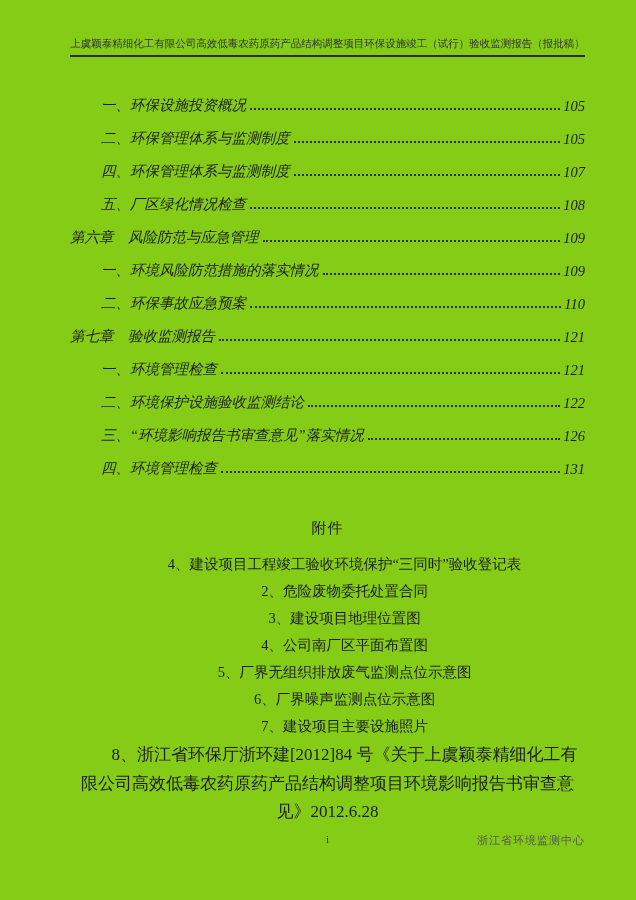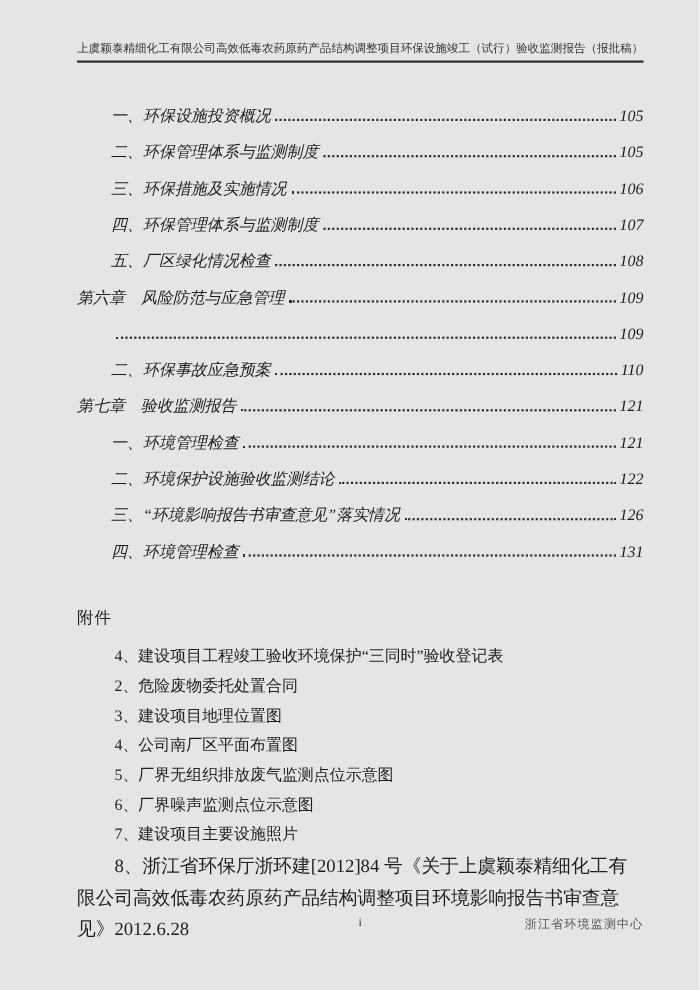--- a/index.html
+++ b/index.html
@@ -1,20 +1,20 @@
 <!DOCTYPE html>
 <html><head>
 <meta charset="utf-8">
 <style>
   html, body { margin: 0; padding: 0; background: #ffffff; }
   .page {
     position: relative;
     width: 636px;
     height: 900px;
-    background: #e5e5e5;
+    background: #84cc16;
     font-family: "Liberation Serif", "DejaVu Serif", serif;
     color: #222;
     overflow: hidden;
   }
   .content {
     position: absolute;
     left: 70px;
     top: 0;
     width: 515px;
   }
@@ -38,21 +38,21 @@
   }
   .toc-row.sub { padding-left: 31px; }
   .toc-label { white-space: nowrap; padding-bottom: 1px; }
   .leader {
     flex: 1 1 auto;
     min-width: 12px;
     border-bottom: 2px dotted #2f2f2f;
     margin: 0 3px 6px 4px;
   }
   .toc-page { padding-bottom: 1px; }
-  .attachments { margin-top: 40px; }
+  .attachments { margin-top: 40px; text-align: center; }
   .att-heading {
     font-size: 15px;
     color: #1d1d1d;
     letter-spacing: 1px;
     margin-bottom: 13px;
   }
   .att-item {
     font-size: 14.5px;
     line-height: 27px;
     padding-left: 34px;
@@ -104,40 +104,36 @@
         <span class="toc-label">一、环保设施投资概况</span>
         <span class="leader"></span>
         <span class="toc-page">105</span>
       </div>
       <div class="toc-row sub">
         <span class="toc-label">二、环保管理体系与监测制度</span>
         <span class="leader"></span>
         <span class="toc-page">105</span>
       </div>
       <div class="toc-row sub">
-        <span class="toc-label">三、环保措施及实施情况</span>
-        <span class="leader"></span>
-        <span class="toc-page">106</span>
-      </div>
-      <div class="toc-row sub">
         <span class="toc-label">四、环保管理体系与监测制度</span>
         <span class="leader"></span>
         <span class="toc-page">107</span>
       </div>
       <div class="toc-row sub">
         <span class="toc-label">五、厂区绿化情况检查</span>
         <span class="leader"></span>
         <span class="toc-page">108</span>
       </div>
       <div class="toc-row chapter">
         <span class="toc-label">第六章　风险防范与应急管理</span>
         <span class="leader"></span>
         <span class="toc-page">109</span>
       </div>
       <div class="toc-row sub">
+        <span class="toc-label">一、环境风险防范措施的落实情况</span>
         <span class="leader"></span>
         <span class="toc-page">109</span>
       </div>
       <div class="toc-row sub">
         <span class="toc-label">二、环保事故应急预案</span>
         <span class="leader"></span>
         <span class="toc-page">110</span>
       </div>
       <div class="toc-row chapter">
         <span class="toc-label">第七章　验收监测报告</span>

